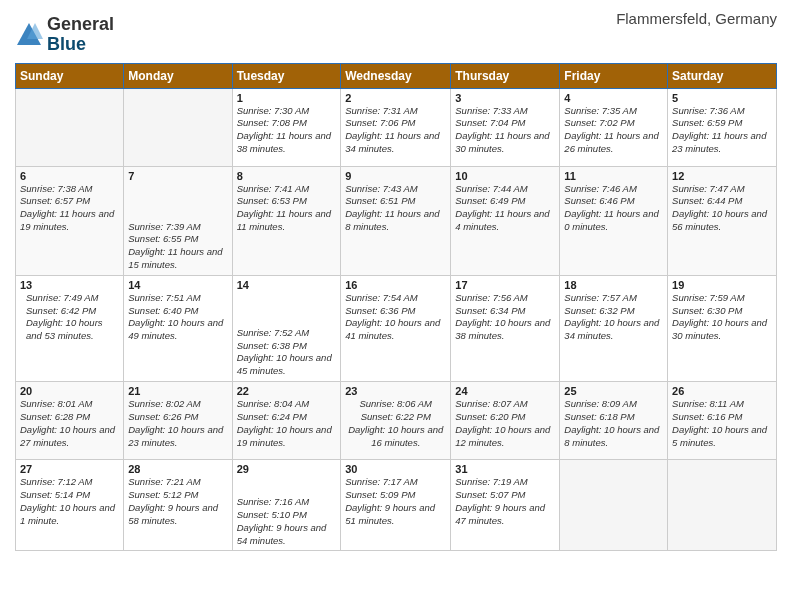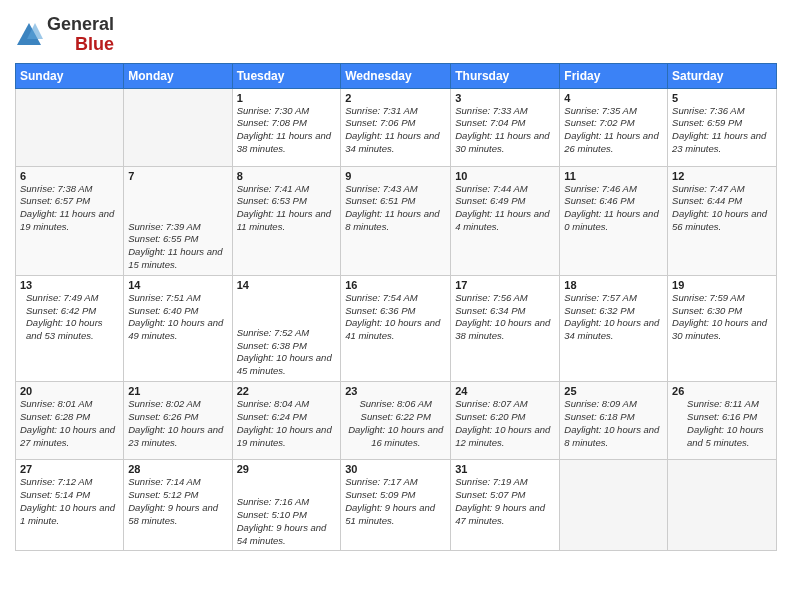--- a/index.html
+++ b/index.html
@@ -19,36 +19,35 @@
     .header {
       display: flex;
       justify-content: space-between;
       align-items: flex-start;
       margin-bottom: 8px;
     }
     .logo {
       display: flex;
       align-items: center;
       margin-top: 5px;
-      text-align: right;
     }
     .logo-text {
       display: flex;
       flex-direction: column;
       line-height: 1.1;
     }
     .logo-general {
       font-size: 18px;
       font-weight: bold;
       color: #333;
     }
     .logo-blue {
       font-size: 18px;
       font-weight: bold;
-      color: #b91c1c;
+      color: #0c4a6e;
     }
     .logo-icon {
       width: 28px;
       height: 28px;
       margin-right: 4px;
     }
     .title-block {
       text-align: right;
     }
     .month-title {
@@ -59,21 +58,21 @@
     }
     .location {
       font-size: 15px;
       color: #444;
     }
     .calendar {
       width: 100%;
       border-collapse: collapse;
     }
     .calendar th {
-      background: #3b82f6;
+      background: #a16207;
       color: #fff;
       font-size: 12px;
       font-weight: bold;
       padding: 5px 4px;
       text-align: left;
       border: 1px solid #2a6db5;
     }
     .calendar td {
       border: 1px solid #ccc;
       vertical-align: top;
@@ -113,20 +112,21 @@
       <svg class="logo-icon" viewBox="0 0 28 28">
         <polygon points="14,2 26,24 2,24" fill="#1a6fb5" opacity="0.85"></polygon>
         <polygon points="20,2 28,18 12,18" fill="#5ba3d9" opacity="0.6"></polygon>
       </svg>
       <div class="logo-text">
         <span class="logo-general">General</span>
         <span class="logo-blue">Blue</span>
       </div>
     </div>
     <div class="title-block">
+      <div class="location">Flammersfeld, Germany</div>
     </div>
   </div>
 
   <table class="calendar">
     <thead>
       <tr>
       <th>Sunday</th>
           <th>Monday</th>
           <th>Tuesday</th>
           <th>Wednesday</th>
@@ -290,35 +290,35 @@
 Daylight: 10 hours and 12 minutes.</div>
           </td>
           <td>
             <span class="day-num">25</span>
             <div class="day-info" style="white-space: pre-line;">Sunrise: 8:09 AM
 Sunset: 6:18 PM
 Daylight: 10 hours and 8 minutes.</div>
           </td>
           <td>
             <span class="day-num">26</span>
-            <div class="day-info" style="white-space: pre-line; margin-left: 15px;">Sunrise: 8:11 AM
+            <div class="day-info" style="white-space: pre-line;">Sunrise: 8:11 AM
 Sunset: 6:16 PM
 Daylight: 10 hours and 5 minutes.</div>
           </td>
         </tr>
         <tr>
           <td>
             <span class="day-num">27</span>
             <div class="day-info" style="white-space: pre-line;">Sunrise: 7:12 AM
 Sunset: 5:14 PM
 Daylight: 10 hours and 1 minute.</div>
           </td>
           <td>
             <span class="day-num">28</span>
-            <div class="day-info" style="white-space: pre-line;">Sunrise: 7:14 AM
+            <div class="day-info" style="white-space: pre-line;">Sunrise: 7:21 AM
 Sunset: 5:12 PM
 Daylight: 9 hours and 58 minutes.</div>
           </td>
           <td>
             <span class="day-num">29</span>
             <div class="day-info" style="white-space: pre-line; margin-top: 21px;">Sunrise: 7:16 AM
 Sunset: 5:10 PM
 Daylight: 9 hours and 54 minutes.</div>
           </td>
           <td>

